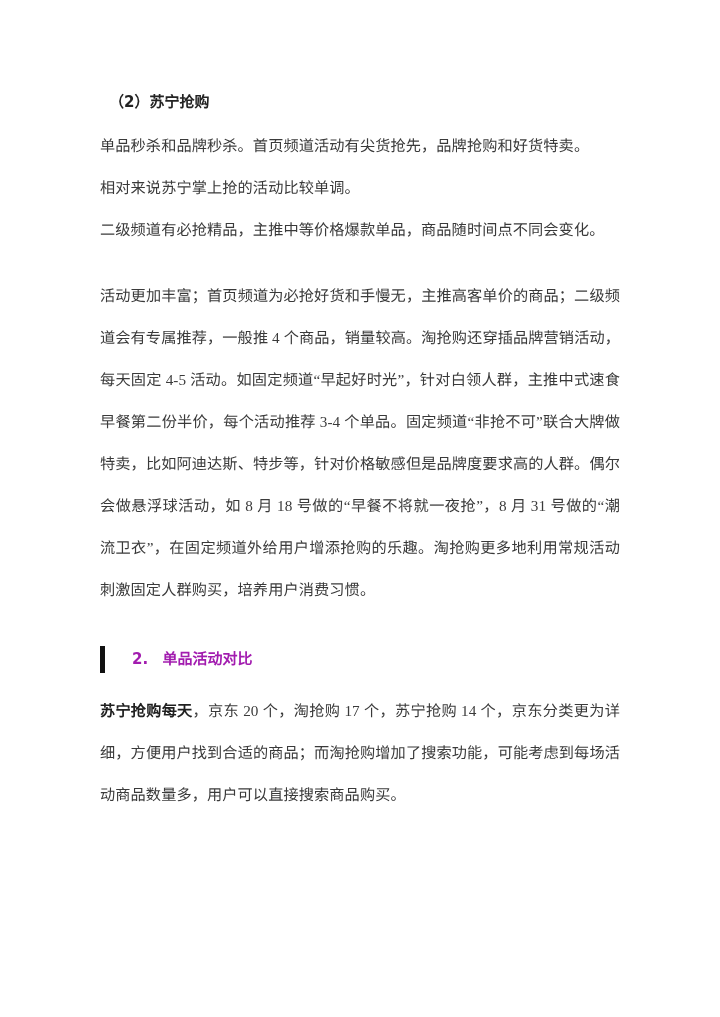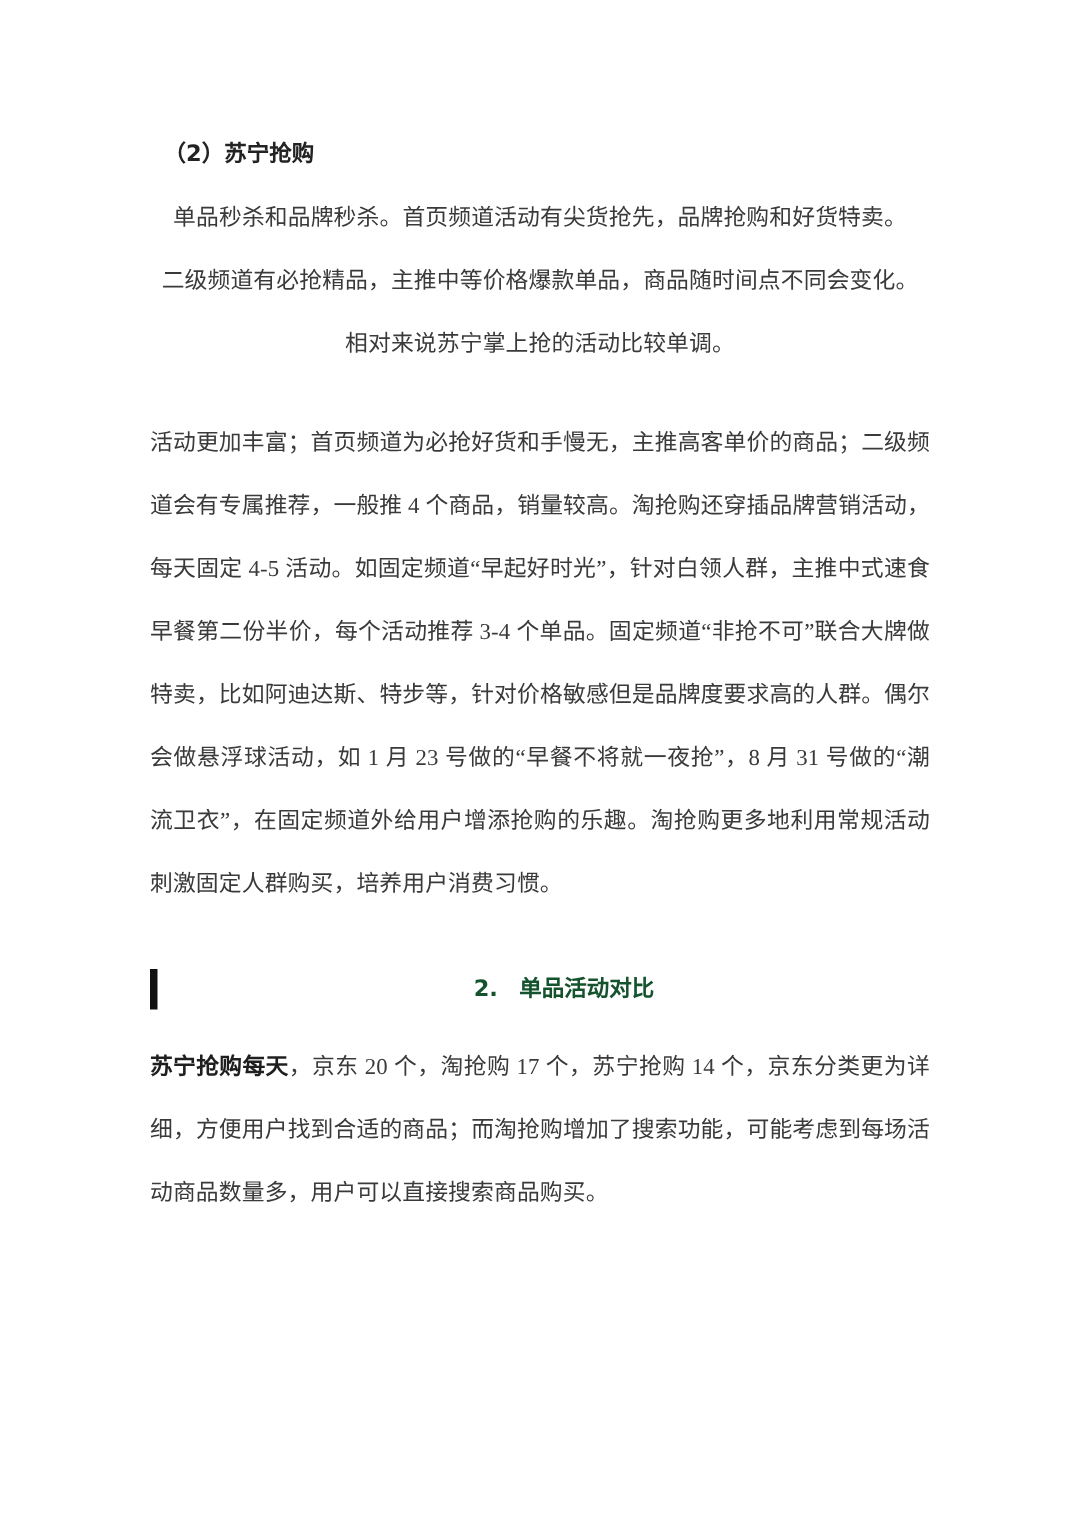--- a/index.html
+++ b/index.html
@@ -39,40 +39,39 @@
   .para {
     font-size: 15.2px;
     line-height: 42px;
     color: #3a3a3a;
     margin: 0;
     text-align: justify;
     text-justify: inter-ideograph;
     letter-spacing: 0.1px;
   }
   .para.lead {
-    text-align: center;
+    text-align: left;
   }
   .para b, .bold-run {
     font-family: "DejaVu Sans", "Liberation Sans", sans-serif;
     font-weight: bold;
     color: #1f1f1f;
     letter-spacing: 0;
   }
   
   .section-heading {
     position: relative;
     font-family: "DejaVu Sans", "Liberation Sans", sans-serif;
     font-weight: bold;
     font-size: 15px;
     line-height: 28px;
-    color: #14532d;
+    color: #a21caf;
     padding-left: 32px;
     margin: 0;
     white-space: nowrap;
-    text-align: center;
   }
   .section-rule {
     position: absolute;
     left: 0;
     top: 1px;
     width: 5px;
     height: 27px;
     background: #111111;
   }
   .section-heading .num {
@@ -93,30 +92,30 @@
   <div class="content">
 
     <div class="sp-sub-before"></div>
 
     <div class="sub-heading">（2）苏宁抢购</div>
 
     <div class="sp-after-sub"></div>
 
     <p class="para lead">单品秒杀和品牌秒杀。首页频道活动有尖货抢先，品牌抢购和好货特卖。</p>
 
+    <p class="para lead">相对来说苏宁掌上抢的活动比较单调。</p>
+
     <p class="para lead">二级频道有必抢精品，主推中等价格爆款单品，商品随时间点不同会变化。</p>
-
-    <p class="para lead">相对来说苏宁掌上抢的活动比较单调。</p>
 
     <div class="sp-para-gap"></div>
 
 
     <div class="sp-after-sub"></div>
 
-    <p class="para">活动更加丰富；首页频道为必抢好货和手慢无，主推高客单价的商品；二级频道会有专属推荐，一般推 4 个商品，销量较高。淘抢购还穿插品牌营销活动，每天固定 4-5 活动。如固定频道“早起好时光”，针对白领人群，主推中式速食早餐第二份半价，每个活动推荐 3-4 个单品。固定频道“非抢不可”联合大牌做特卖，比如阿迪达斯、特步等，针对价格敏感但是品牌度要求高的人群。偶尔会做悬浮球活动，如 1 月 23 号做的“早餐不将就一夜抢”，8 月 31 号做的“潮流卫衣”，在固定频道外给用户增添抢购的乐趣。淘抢购更多地利用常规活动刺激固定人群购买，培养用户消费习惯。</p>
+    <p class="para">活动更加丰富；首页频道为必抢好货和手慢无，主推高客单价的商品；二级频道会有专属推荐，一般推 4 个商品，销量较高。淘抢购还穿插品牌营销活动，每天固定 4-5 活动。如固定频道“早起好时光”，针对白领人群，主推中式速食早餐第二份半价，每个活动推荐 3-4 个单品。固定频道“非抢不可”联合大牌做特卖，比如阿迪达斯、特步等，针对价格敏感但是品牌度要求高的人群。偶尔会做悬浮球活动，如 8 月 18 号做的“早餐不将就一夜抢”，8 月 31 号做的“潮流卫衣”，在固定频道外给用户增添抢购的乐趣。淘抢购更多地利用常规活动刺激固定人群购买，培养用户消费习惯。</p>
 
     <div class="sp-before-section"></div>
 
     <div class="section-heading">
       <span class="section-rule"></span>
       <span class="num">2.</span>
       <span>单品活动对比</span>
     </div>
 
     <div class="sp-after-section"></div>

